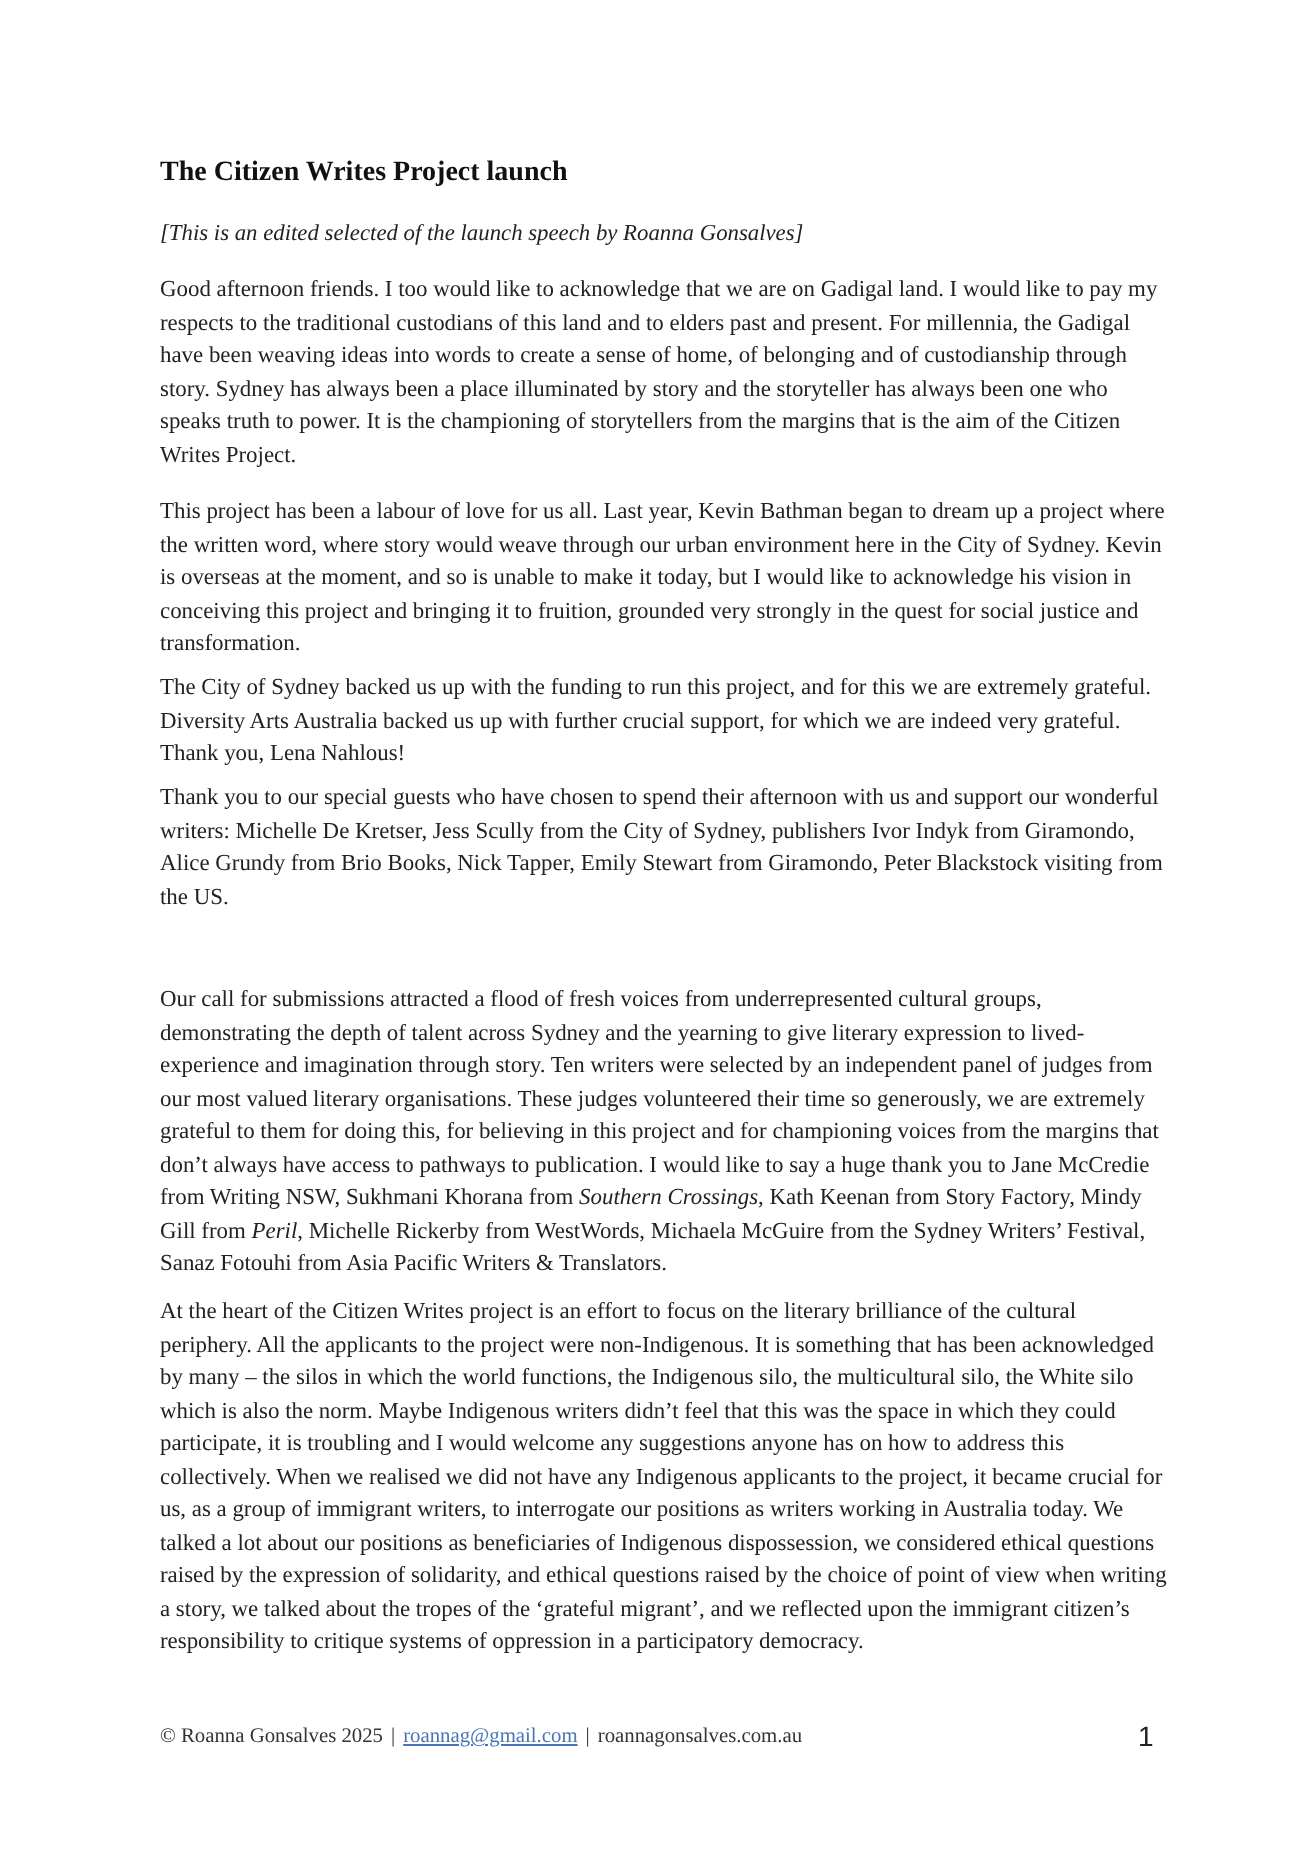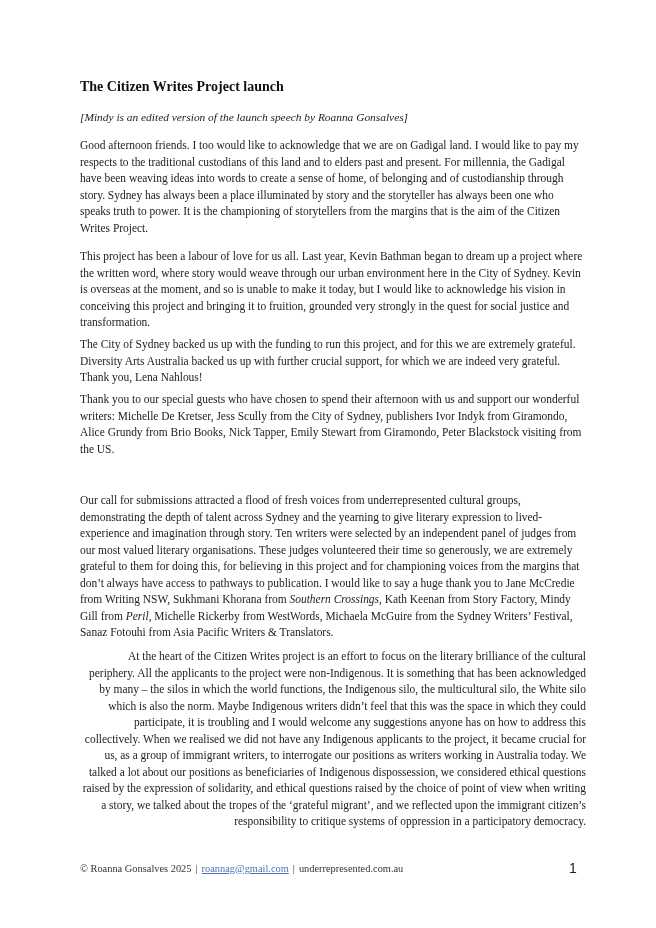--- a/index.html
+++ b/index.html
@@ -48,21 +48,21 @@
       color: #222222;
       margin: 0;
       text-align: left;
     }
     .para .ital { font-style: italic; }
     #p1 { top: 137px; }
     #p2 { top: 248px; }
     #p3 { top: 336px; }
     #p4 { top: 391px; }
     #p5 { top: 479px; margin-top: 13px; }
-    #p6 { top: 648px; text-align: right; }
+    #p6 { top: 648px; }
     .footer {
       position: absolute;
       top: 863px;
       left: 80px;
       font-size: 10.4px;
       color: #333;
       white-space: nowrap;
     }
     .footer .link {
       color: #4a74b8;
@@ -79,26 +79,26 @@
       font-family: "Liberation Sans", "DejaVu Sans", sans-serif;
       font-size: 14px;
       color: #222;
     }
   </style>
 </head>
 <body>
 
 <div class="page">
   <div class="title">The Citizen Writes Project launch</div>
-  <div class="subtitle">[Mindy is an edited version of the launch speech by Roanna Gonsalves]</div>
+  <div class="subtitle">[This is an edited selected of the launch speech by Roanna Gonsalves]</div>
 
   <p class="para" id="p1">Good afternoon friends. I too would like to acknowledge that we are on Gadigal land. I would like to pay my respects to the traditional custodians of this land and to elders past and present. For millennia, the Gadigal have been weaving ideas into words to create a sense of home, of belonging and of custodianship through story. Sydney has always been a place illuminated by story and the storyteller has always been one who speaks truth to power. It is the championing of storytellers from the margins that is the aim of the Citizen Writes Project.</p>
   <p class="para" id="p2">This project has been a labour of love for us all. Last year, Kevin Bathman began to dream up a project where the written word, where story would weave through our urban environment here in the City of Sydney. Kevin is overseas at the moment, and so is unable to make it today, but I would like to acknowledge his vision in conceiving this project and bringing it to fruition, grounded very strongly in the quest for social justice and transformation.</p>
   <p class="para" id="p3">The City of Sydney backed us up with the funding to run this project, and for this we are extremely grateful. Diversity Arts Australia backed us up with further crucial support, for which we are indeed very grateful. Thank you, Lena Nahlous!</p>
   <p class="para" id="p4">Thank you to our special guests who have chosen to spend their afternoon with us and support our wonderful writers: Michelle De Kretser, Jess Scully from the City of Sydney, publishers Ivor Indyk from Giramondo, Alice Grundy from Brio Books, Nick Tapper, Emily Stewart from Giramondo, Peter Blackstock visiting from the US.</p>
   <p class="para" id="p5"><span>Our call for submissions attracted a flood of fresh voices from underrepresented cultural groups, demonstrating the depth of talent across Sydney and the yearning to give literary expression to lived-experience and imagination through story. Ten writers were selected by an independent panel of judges from our most valued literary organisations. These judges volunteered their time so generously, we are extremely grateful to them for doing this, for believing in this project and for championing voices from the margins that don’t always have access to pathways to publication. I would like to say a huge thank you to Jane McCredie from Writing NSW, Sukhmani Khorana from </span><span class="ital">Southern Crossings</span><span>, Kath Keenan from Story Factory, Mindy Gill from </span><span class="ital">Peril</span><span>, Michelle Rickerby from WestWords, Michaela McGuire from the Sydney Writers’ Festival, Sanaz Fotouhi from Asia Pacific Writers &amp; Translators.</span></p>
   <p class="para" id="p6">At the heart of the Citizen Writes project is an effort to focus on the literary brilliance of the cultural periphery. All the applicants to the project were non-Indigenous. It is something that has been acknowledged by many – the silos in which the world functions, the Indigenous silo, the multicultural silo, the White silo which is also the norm. Maybe Indigenous writers didn’t feel that this was the space in which they could participate, it is troubling and I would welcome any suggestions anyone has on how to address this collectively. When we realised we did not have any Indigenous applicants to the project, it became crucial for us, as a group of immigrant writers, to interrogate our positions as writers working in Australia today. We talked a lot about our positions as beneficiaries of Indigenous dispossession, we considered ethical questions raised by the expression of solidarity, and ethical questions raised by the choice of point of view when writing a story, we talked about the tropes of the ‘grateful migrant’, and we reflected upon the immigrant citizen’s responsibility to critique systems of oppression in a participatory democracy.</p>
 </div>
 
 <div class="footer">
-  <span>© Roanna Gonsalves 2025</span><span class="sep">|</span><span class="link">roannag@gmail.com</span><span class="sep">|</span><span>underrepresented.com.au</span>
+  <span>© Roanna Gonsalves 2025</span><span class="sep">|</span><span class="link">roannag@gmail.com</span><span class="sep">|</span><span>roannagonsalves.com.au</span>
 </div>
 <div class="page-num">1</div>
 
 </body></html>

